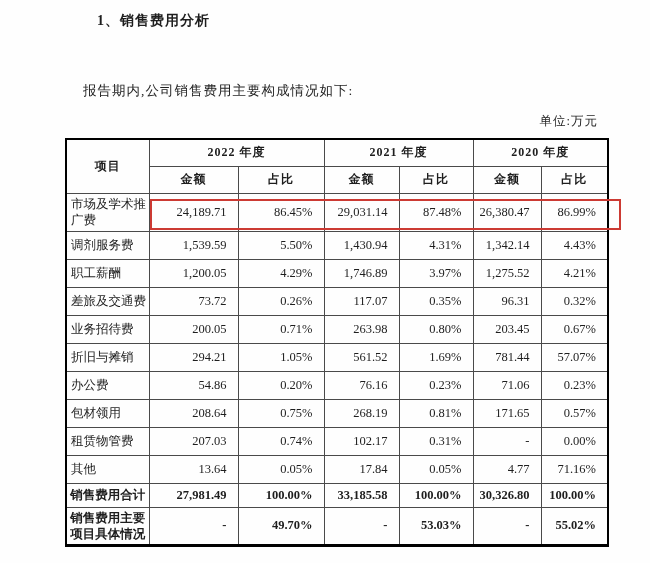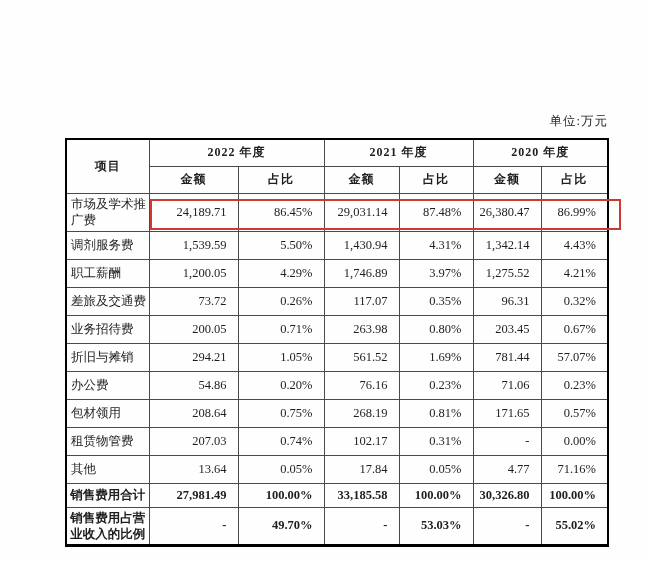--- a/index.html
+++ b/index.html
@@ -18,21 +18,21 @@
   }
   .h2 {
     position:absolute; left:84px; top:45px;
     font-size:13.5px; font-weight:bold; letter-spacing:1px;
   }
   .intro {
     position:absolute; left:83px; top:82px;
     font-size:13.5px; letter-spacing:1px;
   }
   .unit-note {
-    position:absolute; right:42px; top:113px;
+    position:absolute; right:52px; top:113px;
     font-size:12.5px; letter-spacing:1px;
   }
   table.fin {
     position:absolute; left:65px; top:138px;
     width:542px;
     border-collapse:collapse;
     table-layout:fixed;
     border:2px solid #000;
     border-bottom:3px solid #000;
   }
@@ -78,20 +78,22 @@
     border:2px solid #cc3a33;
     background:transparent;
     pointer-events:none;
   }
 </style>
 </head>
 <body>
 
 <div class="page">
 
+  <div class="h1">1、销售费用分析</div>
+  <div class="intro">报告期内,公司销售费用主要构成情况如下:</div>
   <div class="unit-note">单位:万元</div>
 
   <table class="fin">
     <colgroup>
       <col style="width:83px">
         <col style="width:89px">
         <col style="width:86px">
       <col style="width:75px">
         <col style="width:74px">
         <col style="width:68px">
@@ -207,21 +209,21 @@
       <tr class="row-total">
         <td class="c-item">销售费用合计</td>
         <td class="c-num">27,981.49</td>
         <td class="c-num">100.00%</td>
         <td class="c-num">33,185.58</td>
         <td class="c-num">100.00%</td>
         <td class="c-num">30,326.80</td>
         <td class="c-num">100.00%</td>
       </tr>
       <tr class="row-ratio">
-        <td class="c-item">销售费用占营业收入的比例</td>
+        <td class="c-item">销售费用主要项目具体情况</td>
         <td class="c-num">-</td>
         <td class="c-num">49.70%</td>
         <td class="c-num">-</td>
         <td class="c-num">53.03%</td>
         <td class="c-num">-</td>
         <td class="c-num">55.02%</td>
       </tr>
     </tbody>
   </table>
 

